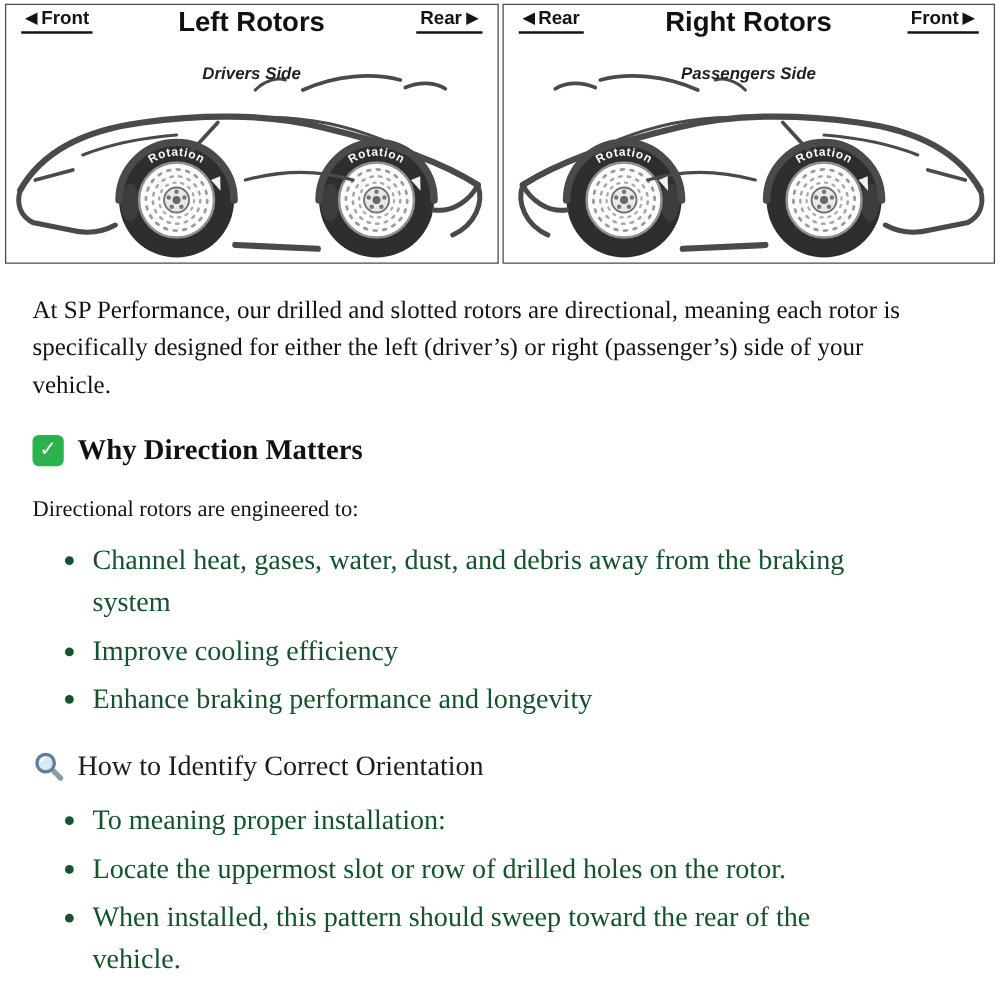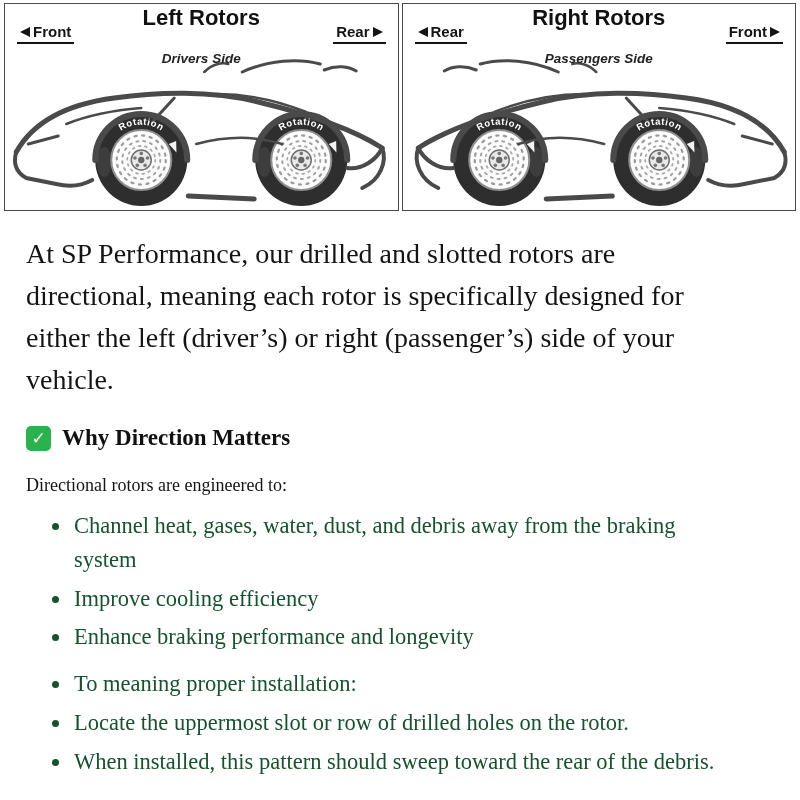--- a/index.html
+++ b/index.html
@@ -4,34 +4,34 @@
 <style>
   html,body{margin:0;padding:0;background:#ffffff;}
   .page{
     width:800px;height:800px;background:#fff;overflow:hidden;
     font-family:"Liberation Serif",serif;color:#161616;box-sizing:border-box;
   }
   
   .diagram{display:flex;gap:3px;padding:3px 4px 0;}
   .panel{flex:1;border:1.5px solid #4a4a4a;background:#fff;height:208px;box-sizing:border-box;overflow:hidden;}
   .panel-header{position:relative;height:44px;font-family:"Liberation Sans",sans-serif;}
-  .dir{position:absolute;top:19px;display:inline-flex;align-items:center;gap:3px;
+  .dir{position:absolute;top:2px;display:inline-flex;align-items:center;gap:3px;
        border-bottom:2.5px solid #141414;padding:0 3px 2px;font-weight:bold;font-size:15px;color:#141414;}
   .dir.left{left:12px;}
   .dir.right{right:12px;}
   .tri{width:0;height:0;border-style:solid;display:inline-block;}
   .tri-left{border-width:5px 10px 5px 0;border-color:transparent #141414 transparent transparent;}
   .tri-right{border-width:5px 0 5px 10px;border-color:transparent transparent transparent #141414;}
   .panel-title{position:absolute;left:0;right:0;top:2px;text-align:center;color:#111;}
   .panel-title .t{font-weight:bold;font-size:22px;line-height:1.05;}
   .panel-title .s{font-weight:bold;font-style:italic;font-size:13.5px;color:#222;margin-top:22px;}
   .car-svg{display:block;width:100%;height:160px;}
   
   .content{padding:12px 26px 0;}
-  .intro{font-size:28px;line-height:1.5;margin:10px 0 0;max-width:705px;color:#141414;}
+  .intro{font-size:20px;line-height:1.5;margin:10px 0 0;max-width:705px;color:#141414;}
   .h1{display:flex;align-items:center;gap:11px;font-size:23px;font-weight:bold;margin-top:24px;color:#111;}
   .check{width:25px;height:25px;border-radius:5px;display:flex;align-items:center;justify-content:center;
          font-family:"DejaVu Sans",sans-serif;font-weight:bold;font-size:17px;color:#fff;flex:0 0 auto;}
   .lead{font-size:18px;margin:24px 0 0;color:#141414;}
   ul.bullets{margin:13px 0 0;padding-left:46px;font-size:22.5px;line-height:1.5;color:#14532d;}
   ul.bullets li{margin-bottom:5px;padding-left:2px;max-width:645px;}
   .h2{display:flex;align-items:center;gap:10px;font-size:22.5px;font-weight:normal;margin-top:24px;color:#1d1d1d;}
   .mag{flex:0 0 auto;display:block;}
 </style>
 </head>
@@ -153,21 +153,29 @@
     </div>
 
     <p class="lead">Directional rotors are engineered to:</p>
 
     <ul class="bullets">
       <li>Channel heat, gases, water, dust, and debris away from the braking system</li>
       <li>Improve cooling efficiency</li>
       <li>Enhance braking performance and longevity</li>
     </ul>
 
+    <div class="h2">
+      <svg class="mag" width="26" height="26" viewBox="0 0 26 26">
+        <line x1="15" y1="15" x2="22.5" y2="22.5" stroke="#8e9aa6" stroke-width="4.2" stroke-linecap="round"></line>
+        <circle cx="10.5" cy="10.5" r="7" fill="#dbe8f4" stroke="#5f7d9c" stroke-width="2.6"></circle>
+        <path d="M6.8,8.6 A5 5 0 0 1 10,6" fill="none" stroke="#ffffff" stroke-width="1.6" stroke-linecap="round"></path>
+      </svg>
+      <span>How to Identify Correct Orientation</span>
+    </div>
 
     <ul class="bullets">
       <li>To meaning proper installation:</li>
       <li>Locate the uppermost slot or row of drilled holes on the rotor.</li>
-      <li>When installed, this pattern should sweep toward the rear of the debris.</li>
+      <li>When installed, this pattern should sweep toward the rear of the vehicle.</li>
     </ul>
 
   </div>
 </div>
 
 </body></html>

